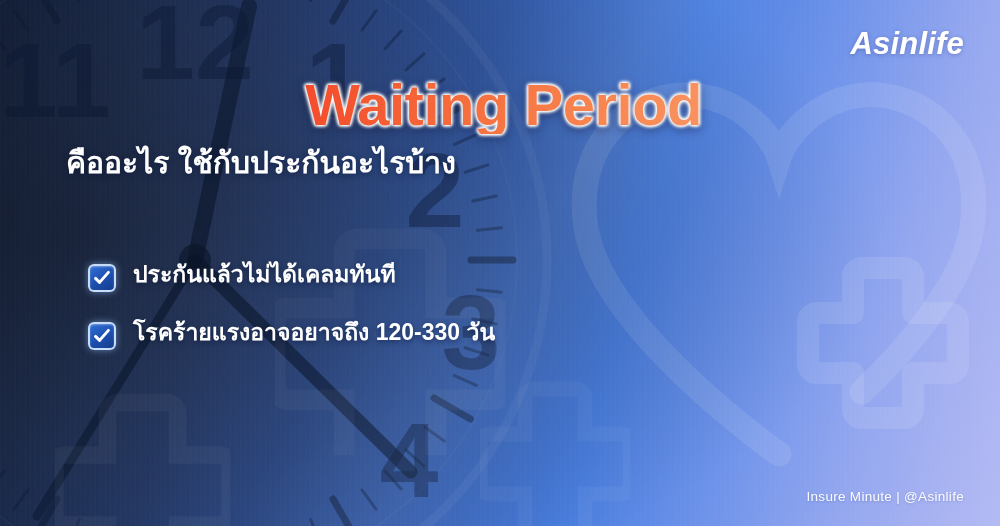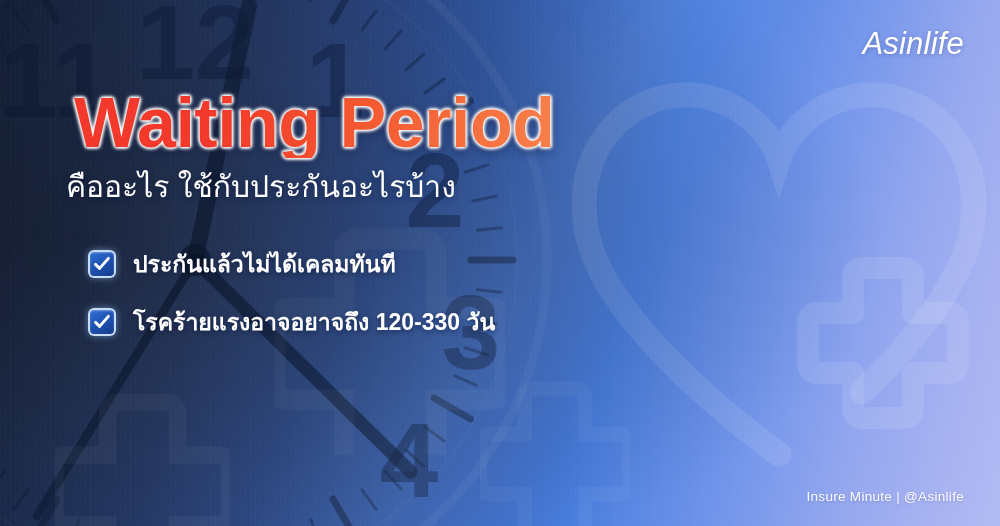--- a/index.html
+++ b/index.html
@@ -89,78 +89,80 @@
   .cross-b { left: 275px; top: 225px; width: 230px; height: 230px; }
   .cross-c { left: 480px; top: 380px; width: 150px; height: 150px; }
 
   
   .logo {
     position: absolute;
     right: 36px;
     top: 26px;
     font-size: 31px;
     font-style: italic;
-    font-weight: normal;
+    font-weight: bold;
     color: #ffffff;
     letter-spacing: 0.2px;
     text-shadow: 0 1px 4px rgba(40,50,120,0.35);
   }
 
   
   .headline-wrap {
     position: absolute;
     left: 62px;
     top: 76px;
     width: 640px;
   }
   .headline {
-    margin: 12px;
-    font-size: 70px;
+    margin: 0;
+    font-size: 58px;
     font-weight: bold;
     line-height: 1.0;
     letter-spacing: -0.5px;
     background: linear-gradient(96deg,
         #f2392b 0%,
         #f2392b 22%,
         #f4542f 44%,
         #f67240 66%,
         #f88a55 88%,
         #f99260 100%);
     -webkit-background-clip: text;
     background-clip: text;
     color: transparent;
     -webkit-text-fill-color: transparent;
     filter: drop-shadow(0 0 1.6px #ffffff)
             drop-shadow(0 0 1.6px #ffffff)
             drop-shadow(0 0 1.6px #ffffff)
             drop-shadow(0 3px 5px rgba(10,20,60,0.45));
+    text-align: right;
   }
   .subhead {
     margin: 12px 0 0 4px;
     font-size: 30px;
-    font-weight: normal;
+    font-weight: bold;
     color: #ffffff;
     line-height: 1.15;
     text-shadow: 0 2px 6px rgba(8,18,54,0.55);
   }
 
   
   .checklist {
     position: absolute;
     left: 88px;
     top: 246px;
     list-style: none;
     margin: 0;
     padding: 0;
   }
   .check-item {
     display: flex;
-    align-items: center;
+    align-items: flex-end;
     gap: 17px;
     margin-bottom: 22px;
+    margin-top: 10px;
   }
   .check-item:last-child { margin-bottom: 0; }
 
   .checkbox {
     flex: 0 0 auto;
     width: 28px;
     height: 28px;
     border-radius: 6px;
     background: linear-gradient(150deg, #2f6fd6 0%, #1d4fae 55%, #143b8c 100%);
     border: 2px solid rgba(214,232,255,0.92);

